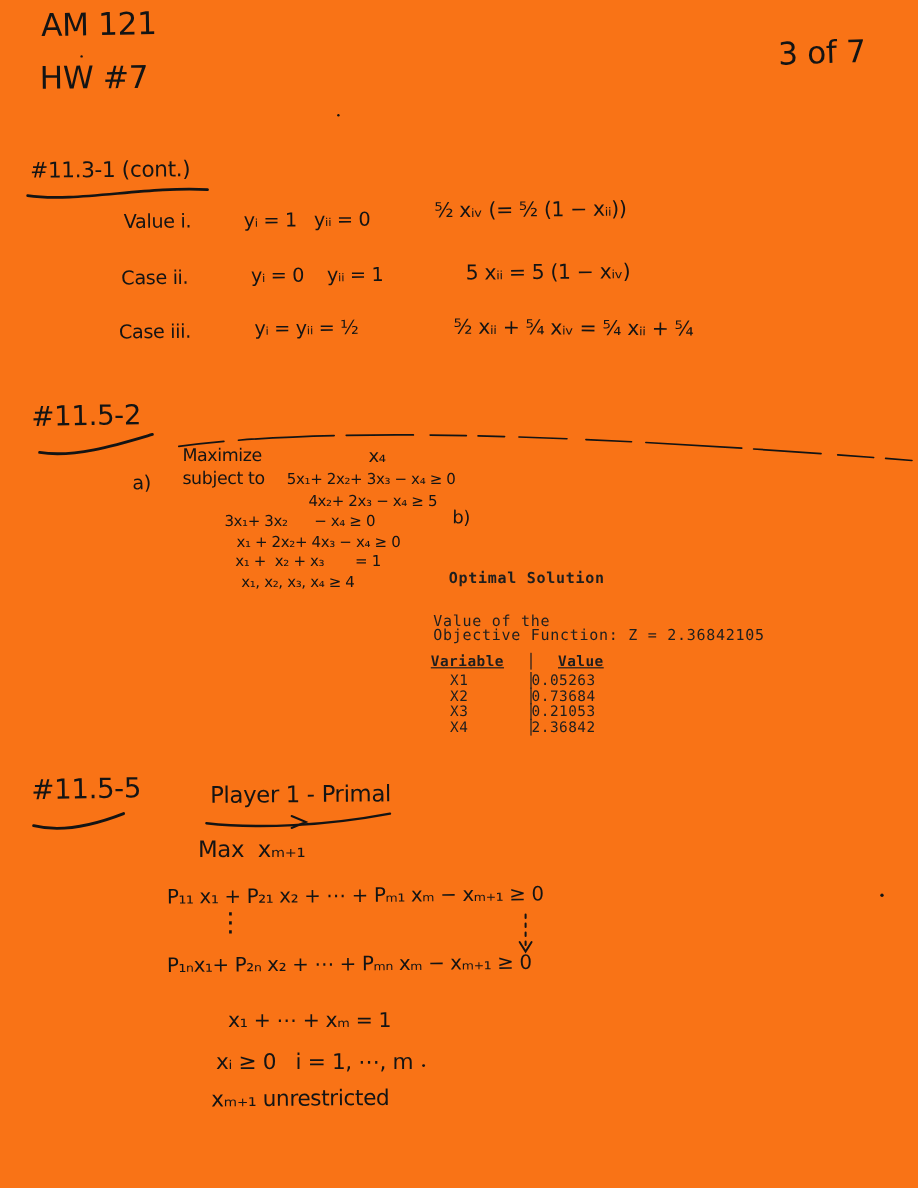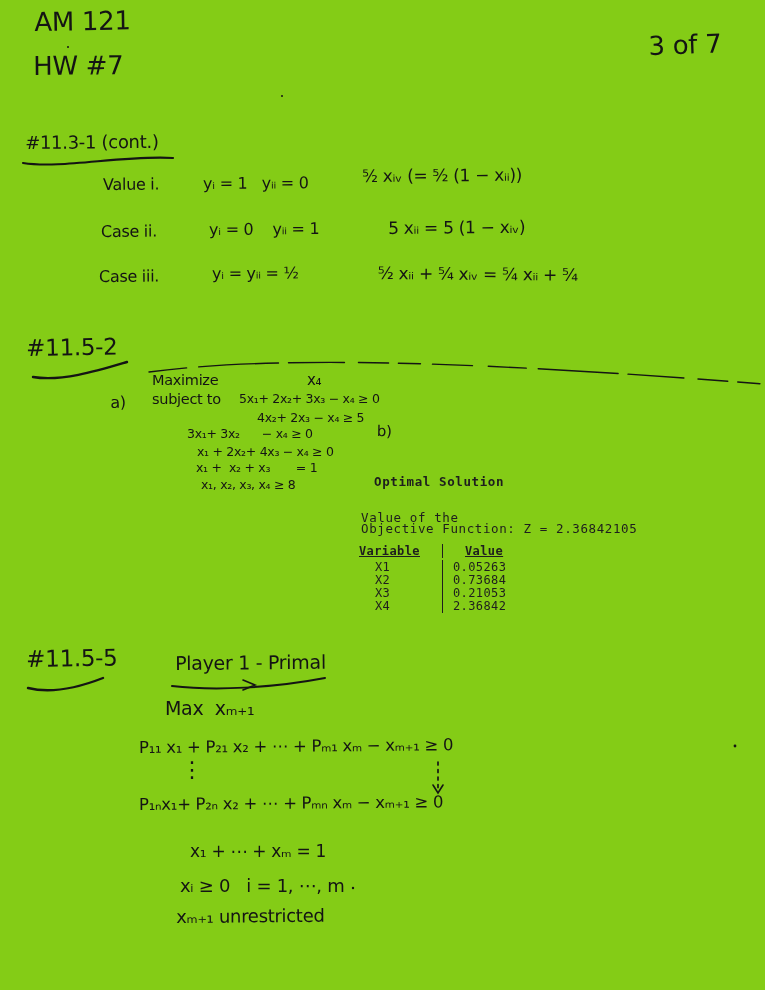--- a/index.html
+++ b/index.html
@@ -1,17 +1,17 @@
 <!DOCTYPE html>
 <html><head>
 <meta charset="utf-8">
 <style>
   html,body{margin:0;padding:0;background:#9a9a9a;}
   .page{
-    position:relative;width:765px;height:990px;background:#84cc16;
+    position:relative;width:765px;height:990px;background:#f97316;
     font-family:"DejaVu Sans",sans-serif;color:#161616;overflow:hidden;
     margin:0 auto;
   }
   
   .hw{
     position:absolute;white-space:pre;line-height:1.08;color:#141414;
     font-family:"DejaVu Sans",sans-serif;letter-spacing:-0.3px;
     transform-origin:left top;
   }
   .r-2{transform:rotate(-2deg);}
@@ -28,21 +28,21 @@
   .mono-b{font-weight:bold;}
   
   .otable{
     position:absolute;left:359px;top:544px;
     font-family:"DejaVu Sans Mono","Liberation Mono",monospace;
     font-size:12px;letter-spacing:0.4px;color:#1e1e1e;
   }
   .otable .tr{display:flex;height:13px;align-items:center;}
   .otable .th-row{height:16px;align-items:flex-start;}
   .otable .td1{width:83px;box-sizing:border-box;padding-left:16px;}
-  .otable .td2{width:72px;box-sizing:border-box;border-left:1.5px solid #1e1e1e;padding-left:10px;}
+  .otable .td2{width:72px;box-sizing:border-box;border-left:1.5px solid #1e1e1e;padding-left:0;}
   .otable .th-row .td1{padding-left:0;font-weight:bold;text-decoration:underline;}
   .otable .th-row .td2{padding-left:22px;font-weight:bold;text-decoration:underline;}
   .strokes{position:absolute;left:0;top:0;pointer-events:none;}
   .stroke{fill:none;stroke:#141414;stroke-linecap:round;}
 </style>
 </head>
 <body>
 
 <div class="page">
 
@@ -84,21 +84,21 @@
   <div class="hw" style="left:152px;top:373px;font-size:14.5px">Maximize</div>
   <div class="hw" style="left:307px;top:372px;font-size:15px">x₄</div>
   <div class="hw r-2" style="left:110px;top:394px;font-size:16px">a)</div>
   <div class="hw" style="left:152px;top:392px;font-size:14.5px">subject to</div>
 
   <div class="hw" style="left:239px;top:392px;font-size:12.5px">5x₁+ 2x₂+ 3x₃ − x₄ ≥ 0</div>
   <div class="hw" style="left:257px;top:411px;font-size:12.5px">4x₂+ 2x₃ − x₄ ≥ 5</div>
   <div class="hw" style="left:187px;top:427px;font-size:12.5px">3x₁+ 3x₂      − x₄ ≥ 0</div>
   <div class="hw" style="left:197px;top:445px;font-size:12.5px">x₁ + 2x₂+ 4x₃ − x₄ ≥ 0</div>
   <div class="hw" style="left:196px;top:461px;font-size:12.5px">x₁ +  x₂ + x₃       = 1</div>
-  <div class="hw" style="left:201px;top:478px;font-size:12.5px">x₁, x₂, x₃, x₄ ≥ 8</div>
+  <div class="hw" style="left:201px;top:478px;font-size:12.5px">x₁, x₂, x₃, x₄ ≥ 4</div>
   <div class="hw r1" style="left:377px;top:423px;font-size:15px">b)</div>
 
   <div class="mono mono-b" style="left:374px;top:476px">Optimal Solution</div>
   <div class="mono" style="left:361px;top:512px">Value of the</div>
   <div class="mono" style="left:361px;top:523px">Objective Function: Z = 2.36842105</div>
 
   <div class="otable">
     <div class="tr th-row">
       <span class="td1">Variable</span>
       <span class="td2">Value</span>

